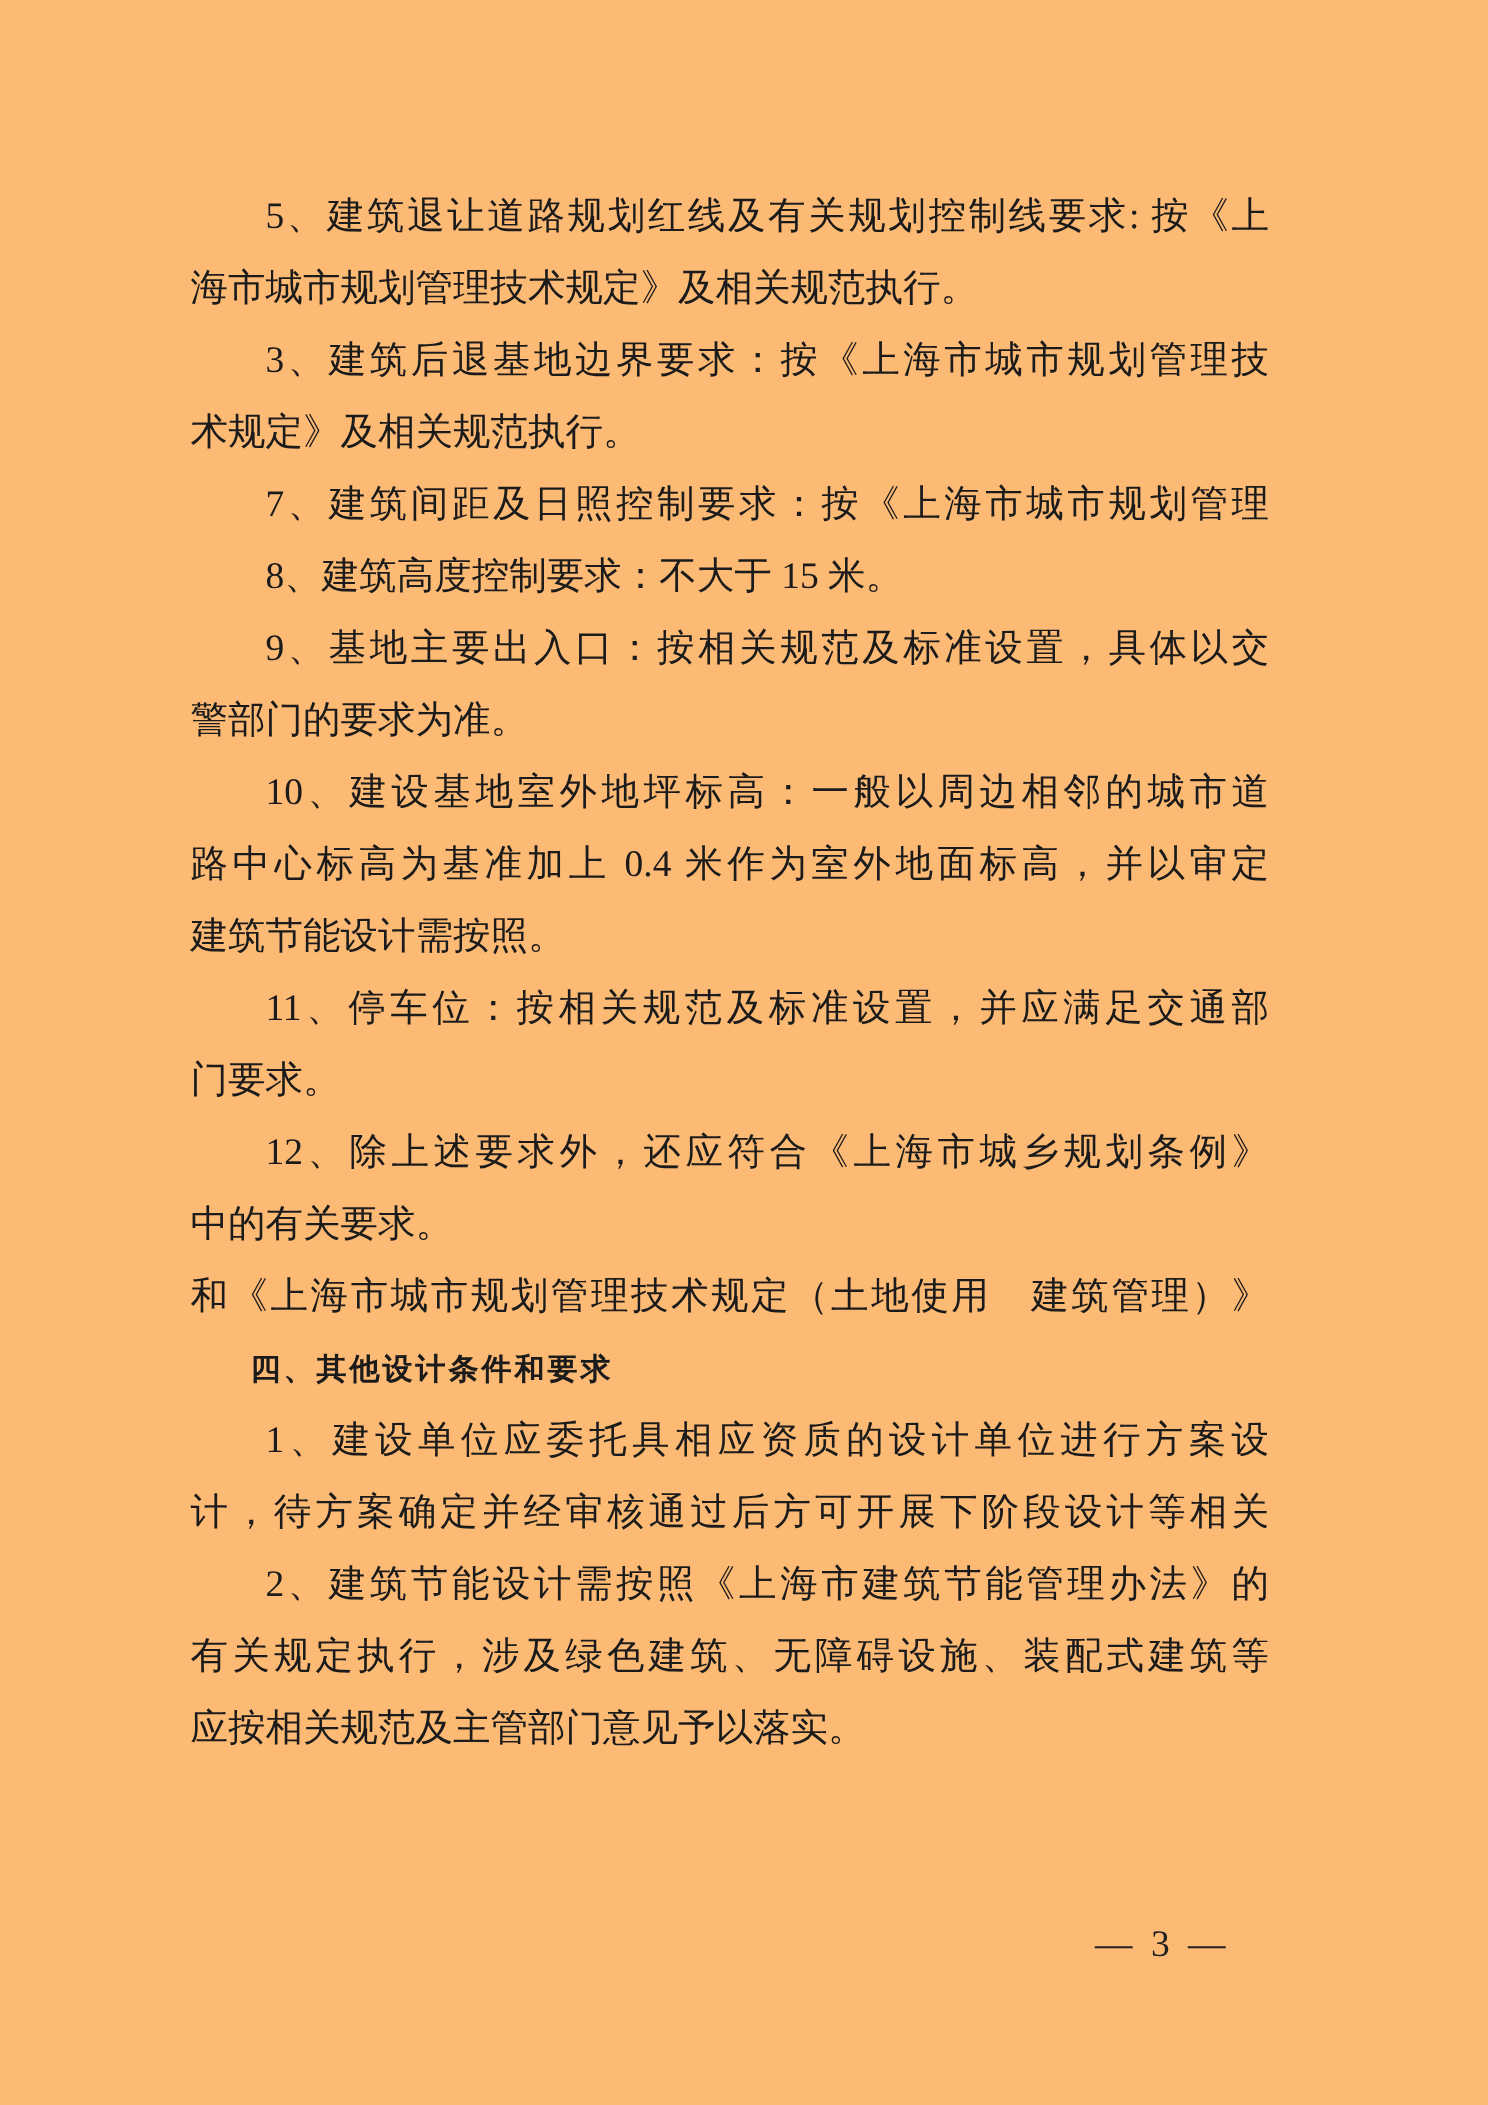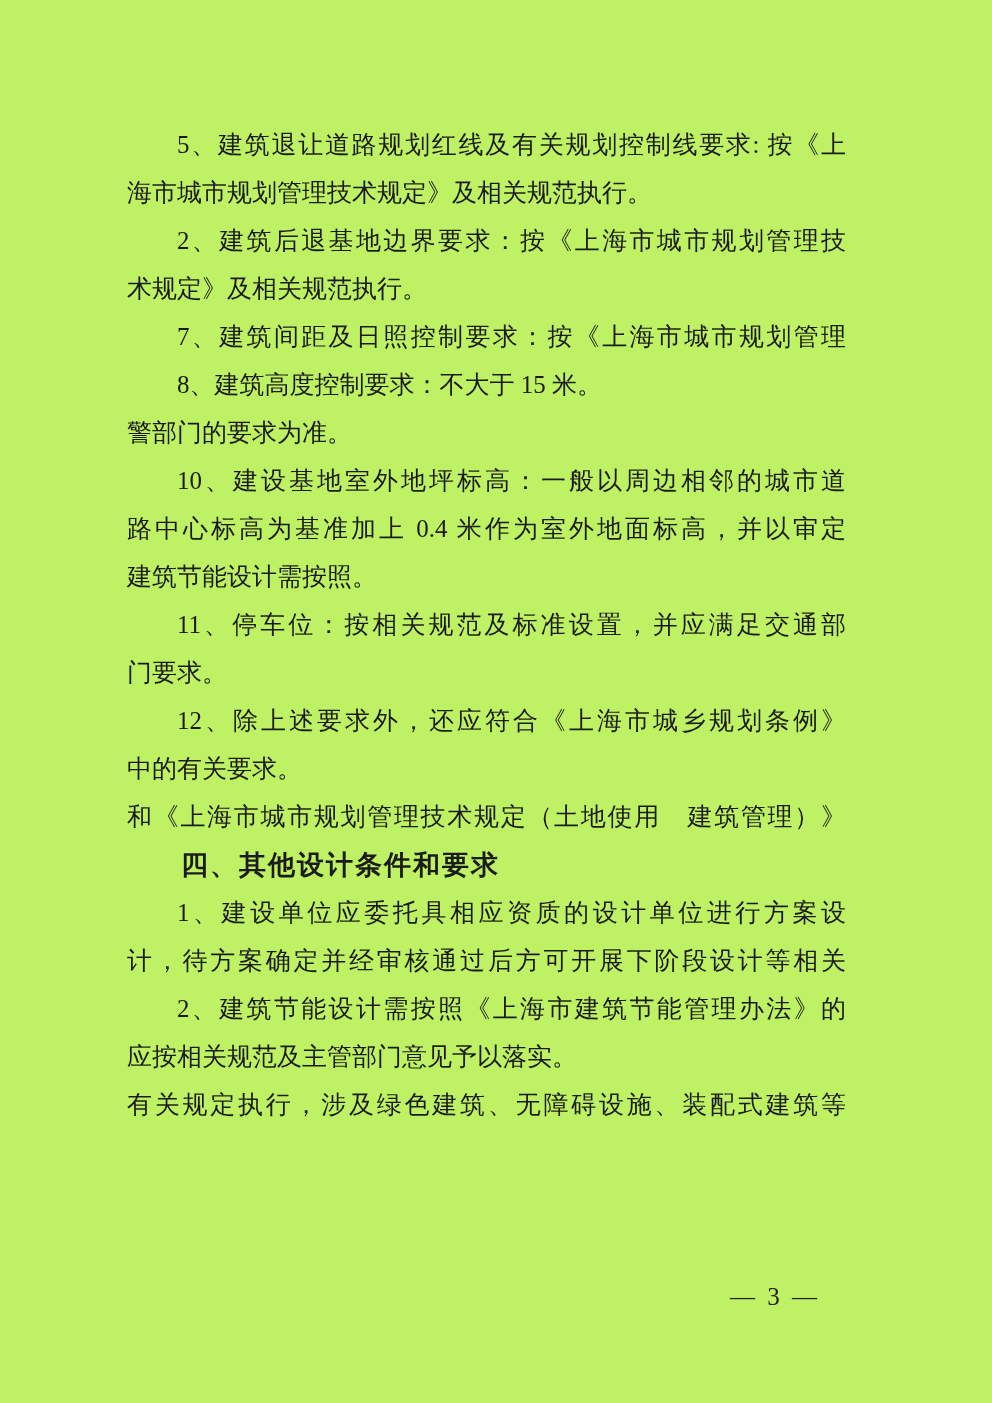--- a/index.html
+++ b/index.html
@@ -4,21 +4,21 @@
 <style>
   html, body {
     margin: 0;
     padding: 0;
     background: #ffffff;
   }
   .page {
     position: relative;
     width: 992px;
     height: 1403px;
-    background: #bef264;
+    background: #fdba74;
     overflow: hidden;
     font-family: "Liberation Serif", "DejaVu Serif", serif;
     color: #1b1b1b;
   }
   .doc-body {
     position: absolute;
     top: 121px;
     left: 127px;
     width: 719px;
   }
@@ -31,21 +31,21 @@
     text-align-last: justify;
     text-justify: inter-character;
     white-space: nowrap;
     overflow: visible;
   }
   .line.first { text-indent: 2em; }
   .line.last  { text-align-last: left; }
   .paragraph.heading .line {
     font-family: "Liberation Sans", "DejaVu Sans", sans-serif;
     font-weight: 700;
-    font-size: 27px;
+    font-size: 20px;
     letter-spacing: 2px;
   }
   .page-number {
     position: absolute;
     top: 1273px;
     left: 127px;
     width: 719px;
     height: 48px;
     line-height: 48px;
     font-size: 25px;
@@ -59,30 +59,31 @@
 </head>
 <body>
 
 <div class="page">
   <main class="doc-body" id="doc-body">
       <div class="paragraph body">
         <div class="line first">5、建筑退让道路规划红线及有关规划控制线要求: 按《上</div>
         <div class="line last">海市城市规划管理技术规定》及相关规范执行。</div>
       </div>
       <div class="paragraph body">
-        <div class="line first">2、建筑后退基地边界要求：按《上海市城市规划管理技</div>
+        <div class="line first">3、建筑后退基地边界要求：按《上海市城市规划管理技</div>
         <div class="line last">术规定》及相关规范执行。</div>
       </div>
       <div class="paragraph body">
         <div class="line first">7、建筑间距及日照控制要求：按《上海市城市规划管理</div>
       </div>
       <div class="paragraph body">
         <div class="line first last">8、建筑高度控制要求：不大于 15 米。</div>
       </div>
       <div class="paragraph body">
+        <div class="line first">9、基地主要出入口：按相关规范及标准设置，具体以交</div>
         <div class="line last">警部门的要求为准。</div>
       </div>
       <div class="paragraph body">
         <div class="line first">10、建设基地室外地坪标高：一般以周边相邻的城市道</div>
         <div class="line">路中心标高为基准加上 0.4 米作为室外地面标高，并以审定</div>
         <div class="line last">建筑节能设计需按照。</div>
       </div>
       <div class="paragraph body">
         <div class="line first">11、停车位：按相关规范及标准设置，并应满足交通部</div>
         <div class="line last">门要求。</div>
@@ -94,18 +95,18 @@
       </div>
       <div class="paragraph heading">
         <div class="line first last">四、其他设计条件和要求</div>
       </div>
       <div class="paragraph body">
         <div class="line first">1、建设单位应委托具相应资质的设计单位进行方案设</div>
         <div class="line">计，待方案确定并经审核通过后方可开展下阶段设计等相关</div>
       </div>
       <div class="paragraph body">
         <div class="line first">2、建筑节能设计需按照《上海市建筑节能管理办法》的</div>
+        <div class="line">有关规定执行，涉及绿色建筑、无障碍设施、装配式建筑等</div>
         <div class="line last">应按相关规范及主管部门意见予以落实。</div>
-        <div class="line">有关规定执行，涉及绿色建筑、无障碍设施、装配式建筑等</div>
       </div>
     </main>
   <div class="page-number">— 3 —</div>
 </div>
 
 </body></html>

